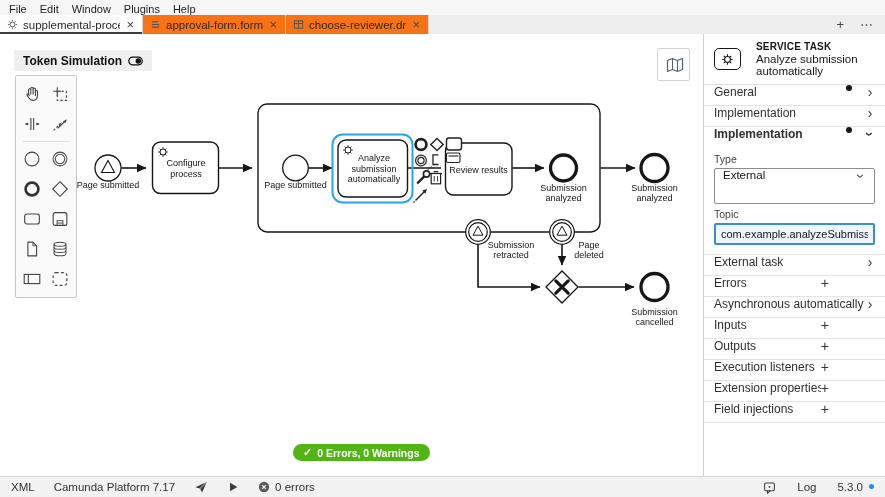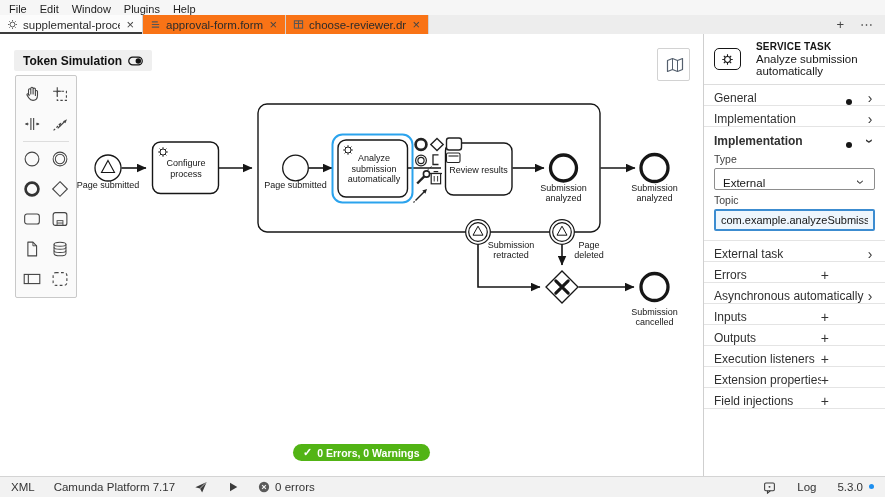--- a/index.html
+++ b/index.html
@@ -37,30 +37,30 @@
 
   .lint-badge { position:absolute; left:293px; top:410px; height:17px; background:#52b415; color:#fff; border-radius:9px; display:flex; align-items:center; gap:5px; padding:0 10px; font-size:10.5px; font-weight:bold; z-index:3; }
   .lint-badge .chk { font-size:11px; font-weight:bold; }
 
   
   .props { flex:1; border-left:1px solid #cfcfcf; background:#fff; font-size:12px; overflow:hidden; }
   .props-header { display:flex; align-items:center; gap:15px; padding:7px 10px; border-bottom:1px solid #ddd; }
   .props-header-icon { flex:0 0 auto; width:27px; height:22px; border:1.6px solid #161616; border-radius:5px; display:flex; align-items:center; justify-content:center; }
   .props-header-type { font-size:10px; font-weight:bold; color:#161616; letter-spacing:.2px; }
   .props-header-name { font-size:11.5px; color:#161616; margin-top:1px; }
-  .group-row { height:21px; display:flex; align-items:flex-end; padding:0 10px; border-bottom:1px solid #e4e4e4; color:#303030; position:relative; }
+  .group-row { height:21px; display:flex; align-items:flex-start; padding:0 10px; border-bottom:1px solid #e4e4e4; color:#303030; position:relative; }
   .group-row .g-label { flex:1; white-space:nowrap; overflow:hidden; }
   .group-row.open { font-weight:bold; border-bottom:none; }
   .g-dot { width:6px; height:6px; border-radius:50%; background:#161616; margin-right:13px; }
   .g-chev { color:#333; font-size:14px; line-height:1; width:10px; text-align:center; }
   .g-chev.down { transform:rotate(90deg); }
   .g-plus { font-size:14px; color:#333; margin-right:46px; line-height:1; }
   .impl-body { padding:1px 10px 9px; border-bottom:1px solid #e4e4e4; }
   .field-label { font-size:10.5px; color:#3f3f3f; margin:4px 0 3px; }
-  .select-box { height:22px; border:1px solid #8d8d8d; border-radius:2px; background:#fff; display:flex; align-items:flex-end; padding:0 8px; font-size:11.5px; color:#161616; }
+  .select-box { height:36px; border:1px solid #8d8d8d; border-radius:2px; background:#fff; display:flex; align-items:flex-start; padding:0 8px; font-size:11.5px; color:#161616; }
   .select-box .g-chev { margin-left:auto; }
   .text-input { display:block; width:100%; height:22px; border:2px solid #3c8cd0; background:#eef6fd; border-radius:2px; font-size:11px; padding:0 5px; color:#161616; font-family:"Liberation Sans", sans-serif; outline:none; }
 
   
   .statusbar { flex:0 0 21px; background:#f2f2f2; border-top:1px solid #d4d4d4; display:flex; align-items:center; font-size:11.5px; color:#333; padding:0 11px; gap:0; }
   .sb-item { display:flex; align-items:center; gap:5px; margin-right:19px;text-align:right; }
   .sb-right { margin-left:auto; display:flex; align-items:center; gap:0; }
   .sb-right .sb-item { margin-right:0; margin-left:21px; }
   .ver-dot { width:5px; height:5px; border-radius:50%; background:#1e8fef; align-self:flex-start; margin-top:3px; margin-left:1px; }
 

